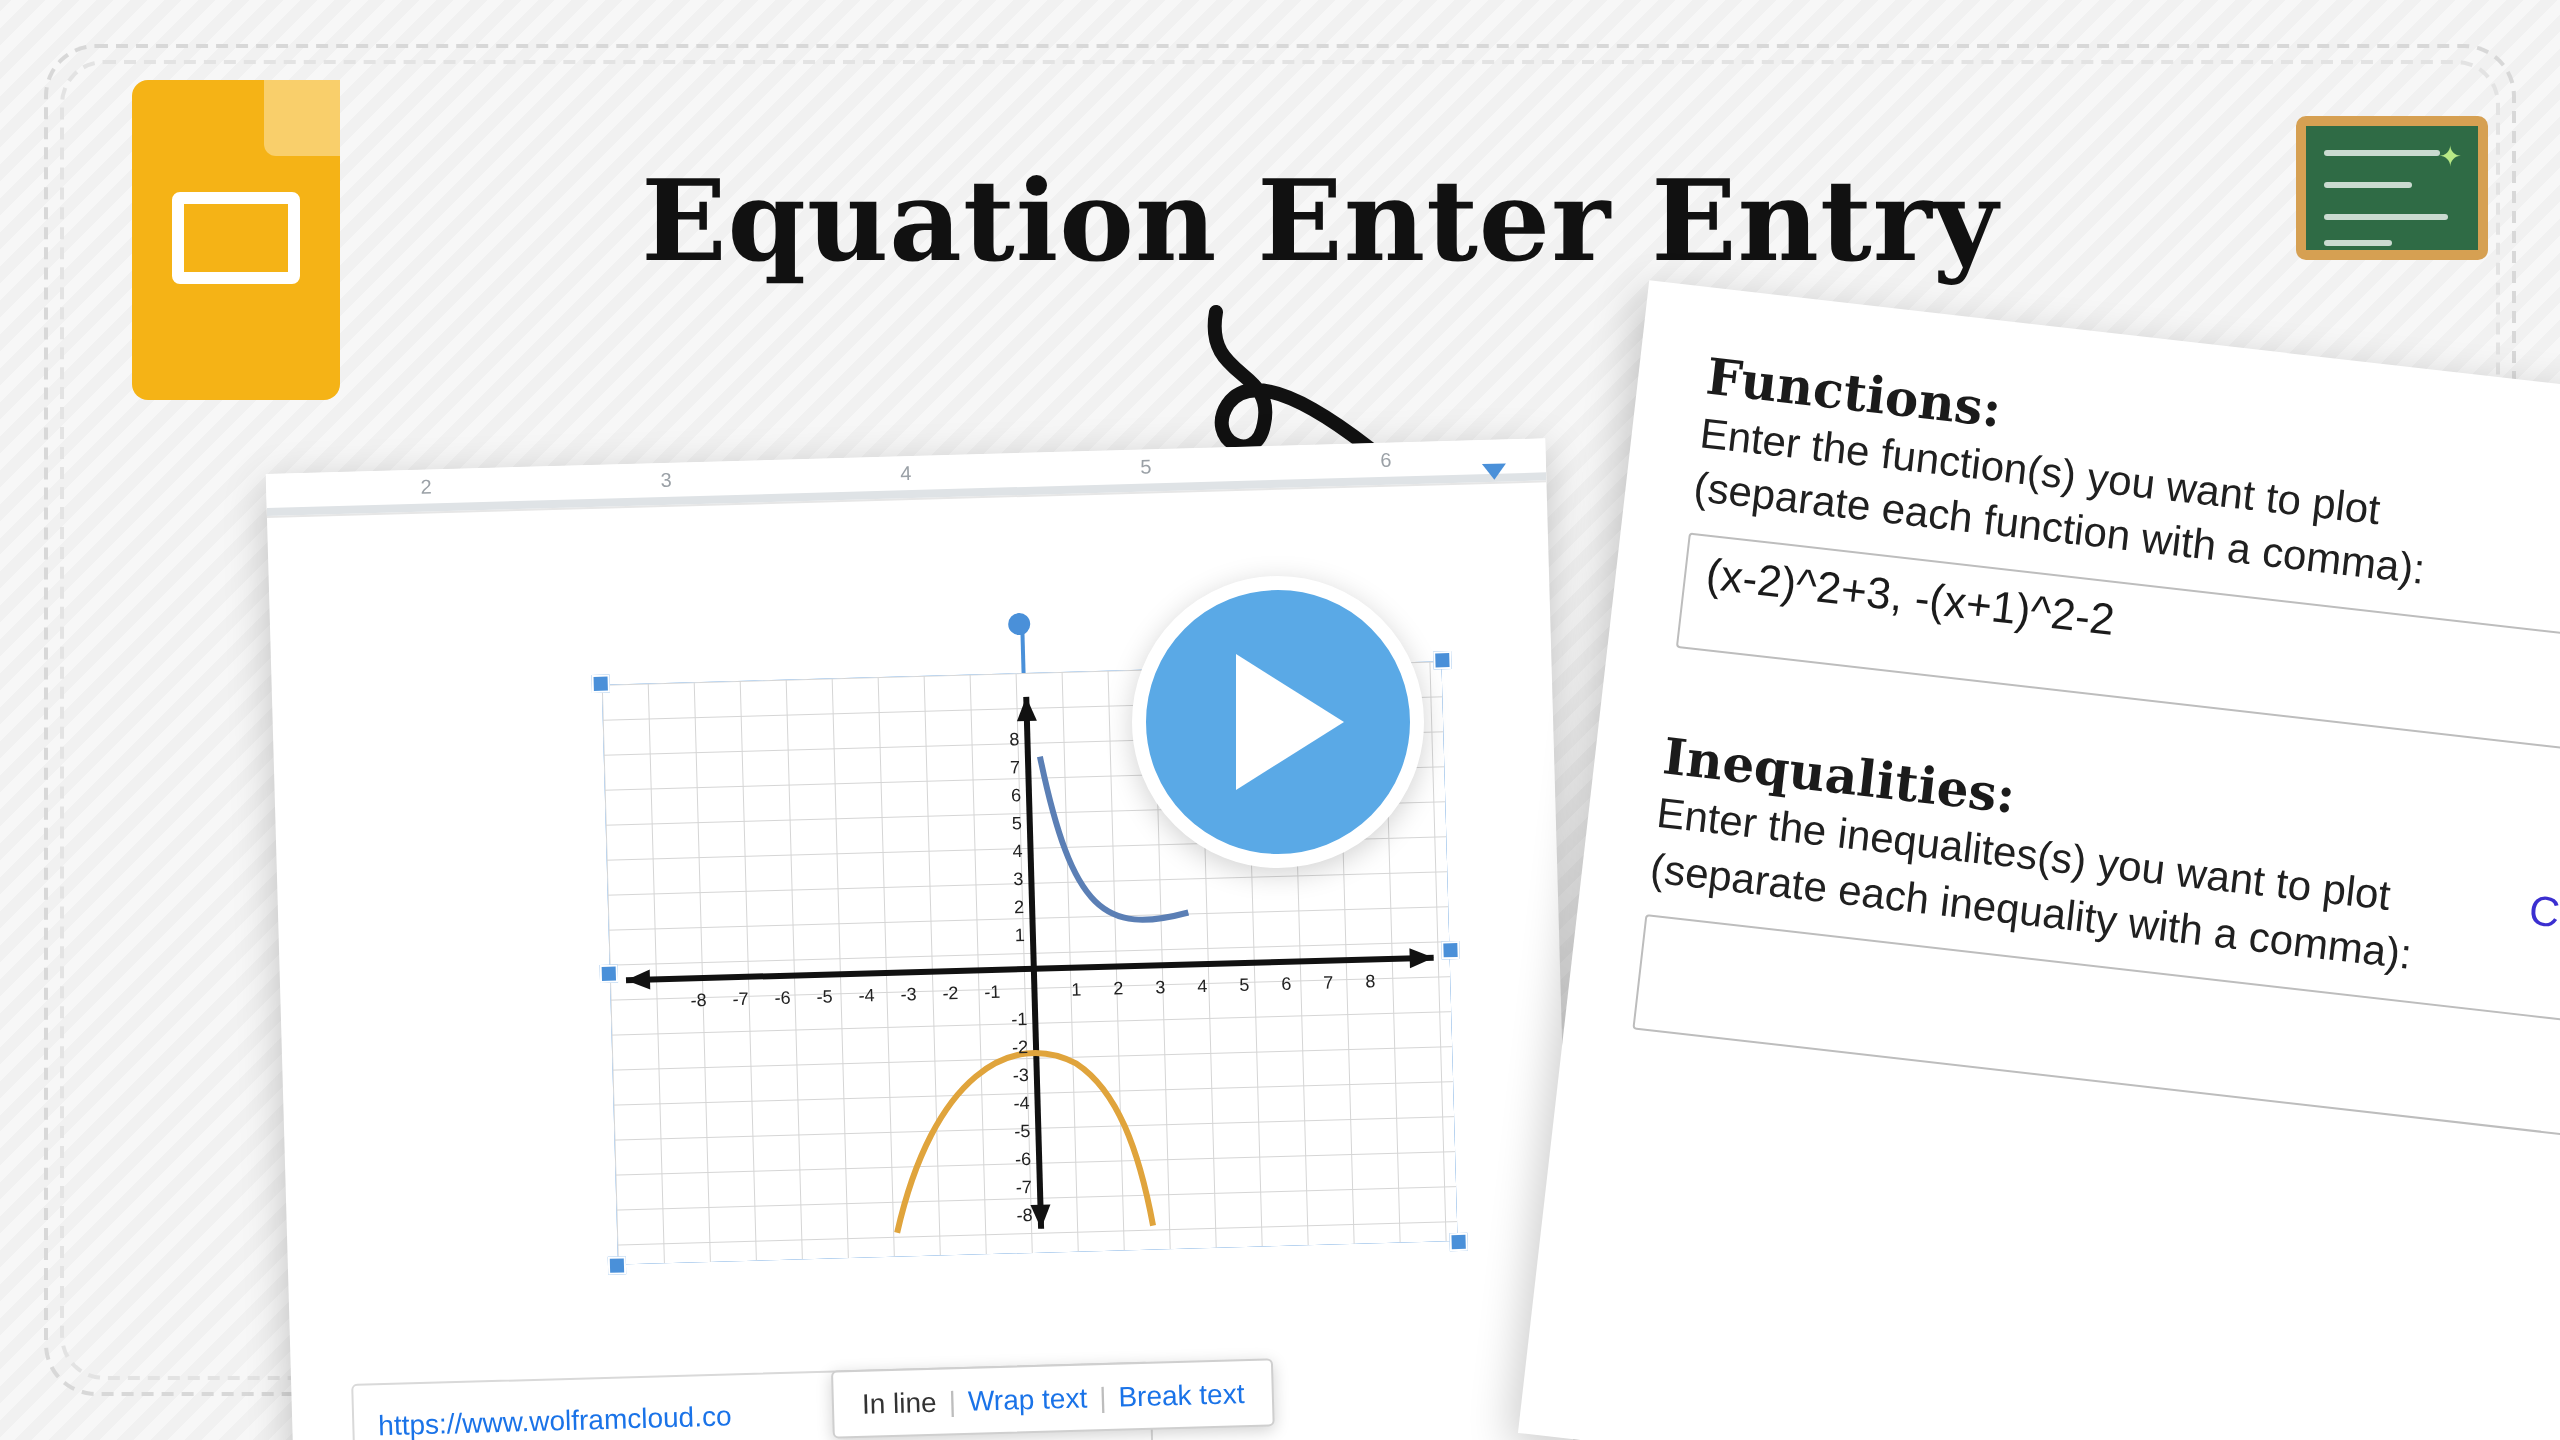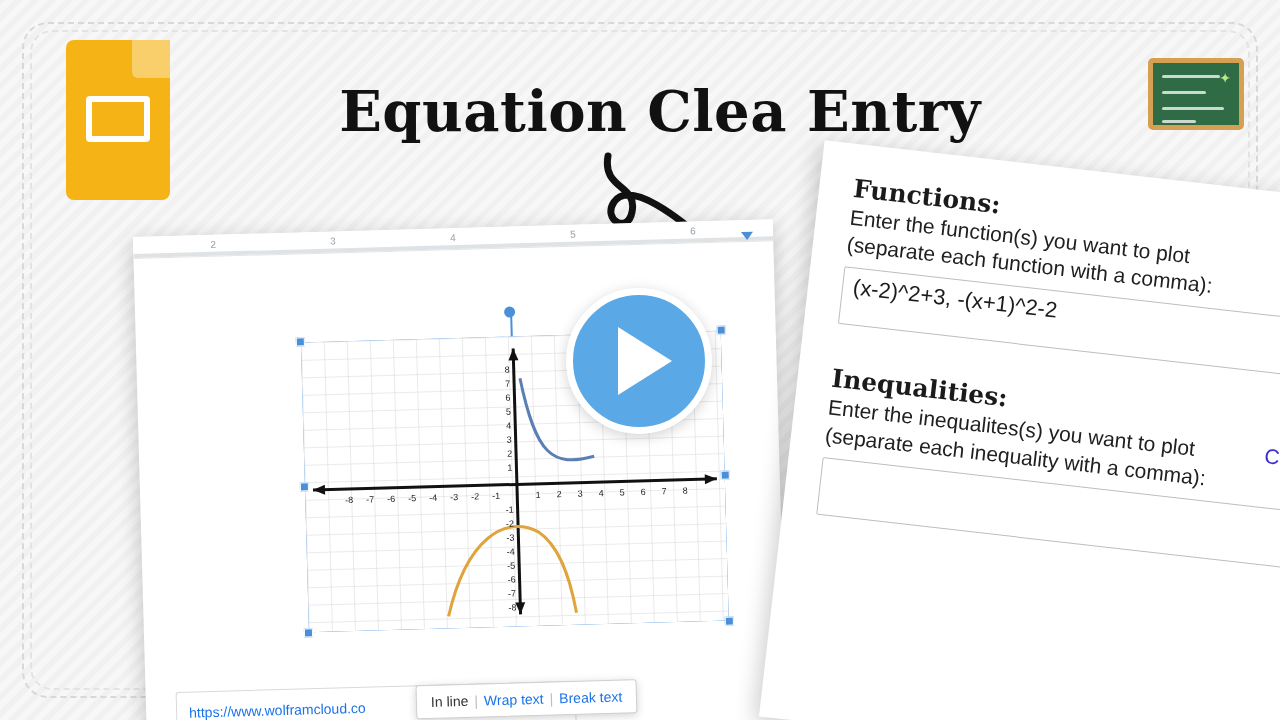--- a/index.html
+++ b/index.html
@@ -292,21 +292,21 @@
 
   <div class="dash-frame"></div>
   <div class="dash-frame inner"></div>
 
   <div class="slides-logo">
     <div class="body"></div>
     <div class="fold"></div>
     <div class="screen"></div>
   </div>
 
-  <div class="title">Equation Clea Entry</div>
+  <div class="title">Equation Enter Entry</div>
 
   <div class="chalkboard">
     <div class="chalk-line cl1"></div>
     <div class="chalk-line cl2"></div>
     <div class="chalk-line cl3"></div>
     <div class="chalk-line cl4"></div>
     <div class="spark">✦</div>
   </div>
 
   <div class="arrow">

